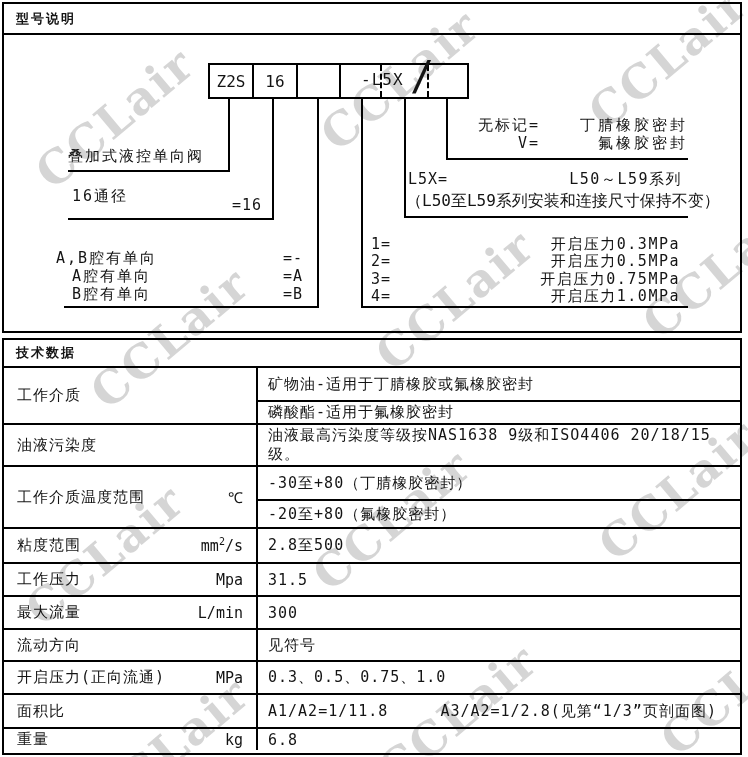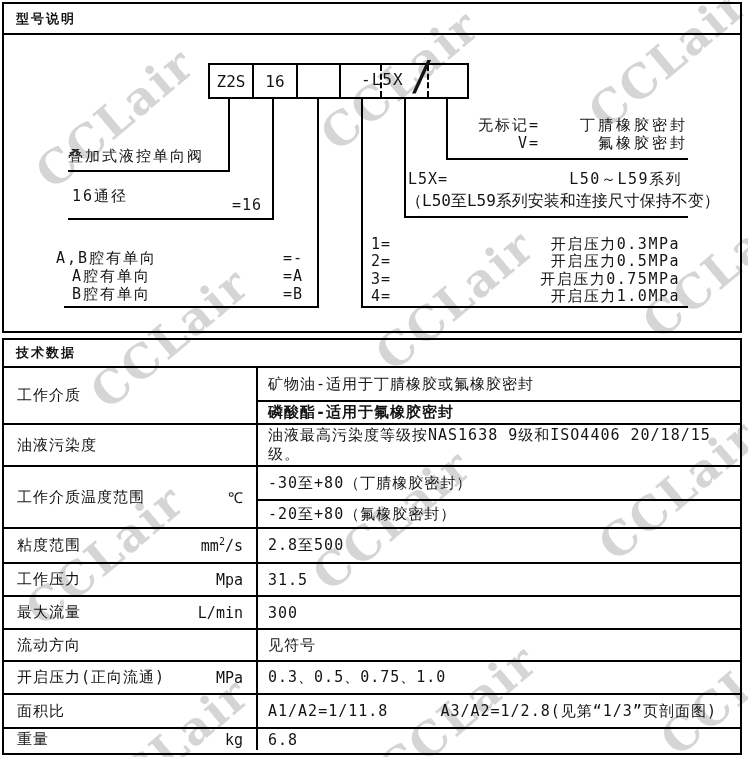--- a/index.html
+++ b/index.html
@@ -170,21 +170,21 @@
     <table class="tech-table">
       <tbody>
           <tr class="first" style="height:33px;">
         <td class="lab" rowspan="2">
               <div class="labwrap">
                 <span>工作介质</span>
               </div>
             </td>
         <td class="val"><span>矿物油-适用于丁腈橡胶或氟橡胶密封</span></td>
       </tr>
-      <tr style="height:15px;font-weight:bold;">
+      <tr style="height:15px;">
         <td class="val"><span>磷酸酯-适用于氟橡胶密封</span></td>
       </tr>
       <tr style="height:32px;">
         <td class="lab">
               <div class="labwrap">
                 <span>油液污染度</span>
               </div>
             </td>
         <td class="val"><span>油液最高污染度等级按NAS1638 9级和ISO4406 20/18/15级。</span></td>
       </tr>

